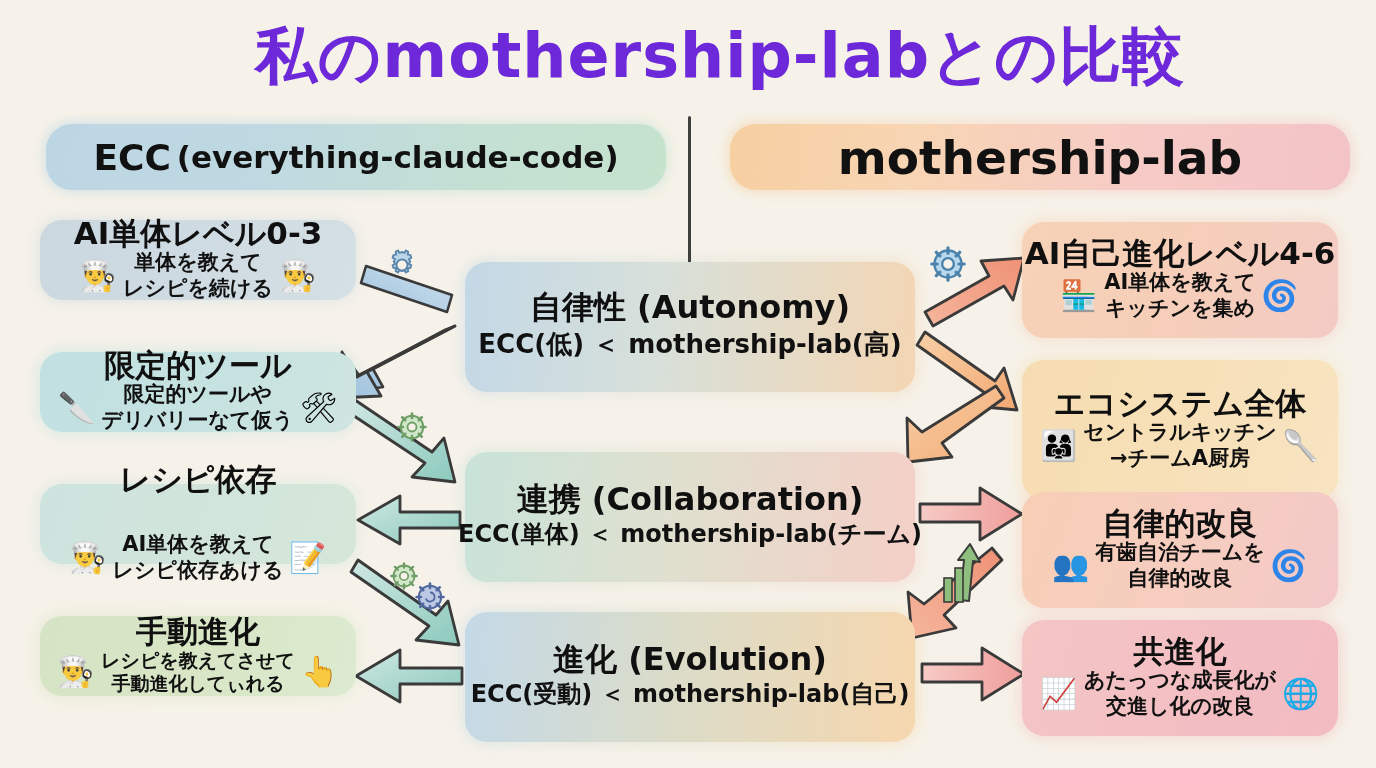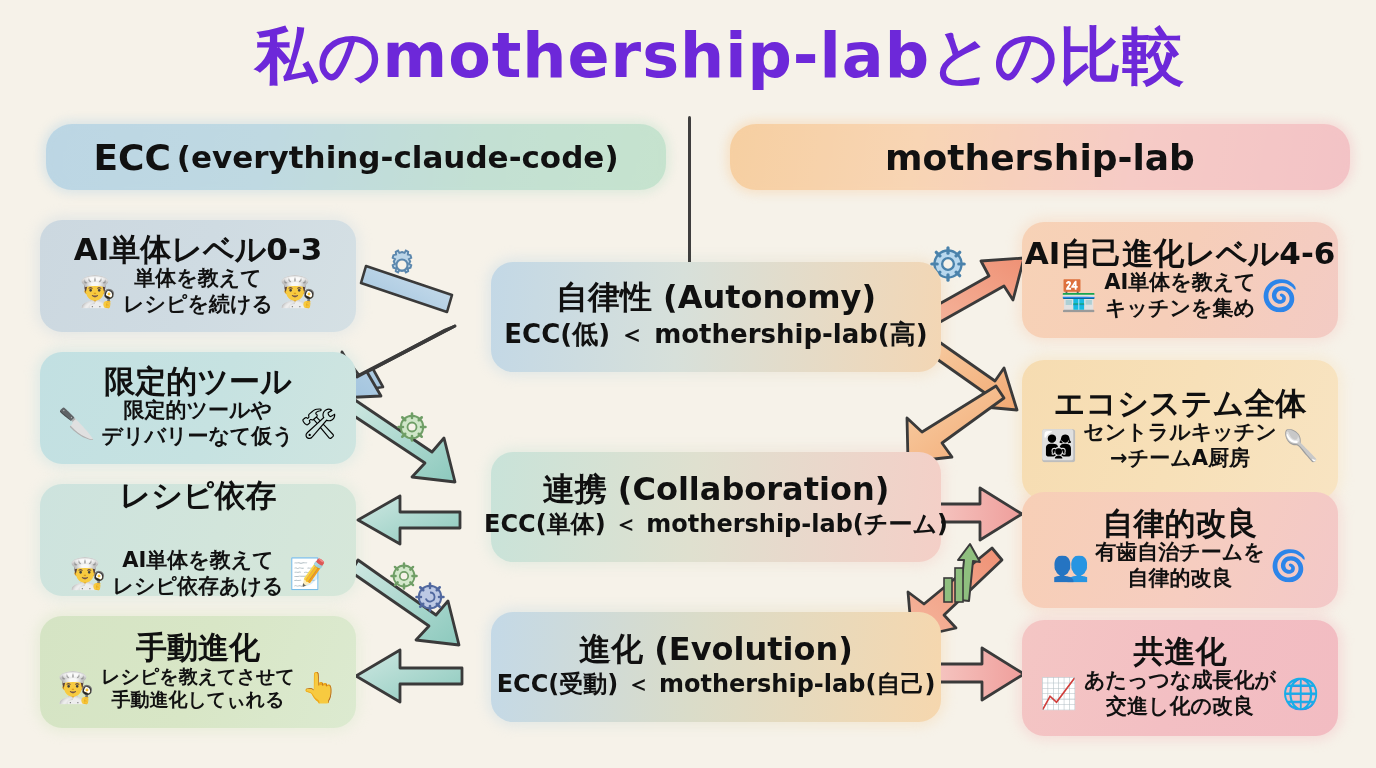--- a/index.html
+++ b/index.html
@@ -34,21 +34,21 @@
   .banner::before{
     content:"";position:absolute;inset:-4px;border-radius:30px;
     background:inherit;opacity:.45;filter:blur(5px);z-index:-1;
   }
   #banner-ecc{
     left:46px;top:124px;width:620px;height:66px;font-size:36px;
     background:linear-gradient(100deg,#bcd6e4 0%,#bfd9e2 35%,#c3e0d3 70%,#c6e3ce 100%);
   }
   #banner-ecc .sub{font-size:31px;font-weight:700;margin-left:6px;}
   #banner-ms{
-    left:730px;top:124px;width:620px;height:66px;font-size:36px;
+    left:730px;top:124px;width:620px;height:66px;font-size:47px;
     background:linear-gradient(100deg,#f6cfa1 0%,#f8d5b4 30%,#f6cbc6 65%,#f3c3c6 100%);
   }
 
   
   .card{
     position:absolute;border-radius:22px;
     box-sizing:border-box;padding:6px 10px 8px;
     display:flex;flex-direction:column;align-items:center;justify-content:center;
   }
   .card::before{
@@ -62,26 +62,26 @@
     display:flex;align-items:center;justify-content:center;gap:6px;
     width:100%;
   }
   .card .lines{
     display:flex;flex-direction:column;align-items:center;justify-content:center;
     font-weight:700;color:#111;line-height:1.22;white-space:nowrap;
   }
   .ico{font-size:30px;line-height:1;filter:saturate(.85);}
 
   
-  .side{width:316px;height:112px;}
+  .side{width:316px;height:80px;}
   .side .title{font-size:31px;margin-bottom:1px;}
   .side .lines{font-size:21px;}
 
   
-  .mid{width:450px;height:110px;margin-left:26px;}
+  .mid{width:450px;height:130px;}
   .mid .title{font-size:32px;margin-bottom:4px;}
   .mid .lines{font-size:26px;}
 
   
   #card-l1{left:40px;top:220px;
     background:linear-gradient(110deg,#ccd8e0 0%,#cfdbe2 50%,#d5e0e4 100%);}
   #card-l2{left:40px;top:352px;
     background:linear-gradient(110deg,#c2e0e2 0%,#c6e2e1 55%,#cfe5e0 100%);}
   #card-l3{left:40px;top:484px;
     background:linear-gradient(110deg,#cde3de 0%,#d2e5db 55%,#d6e7d9 100%);gap:36px;}

